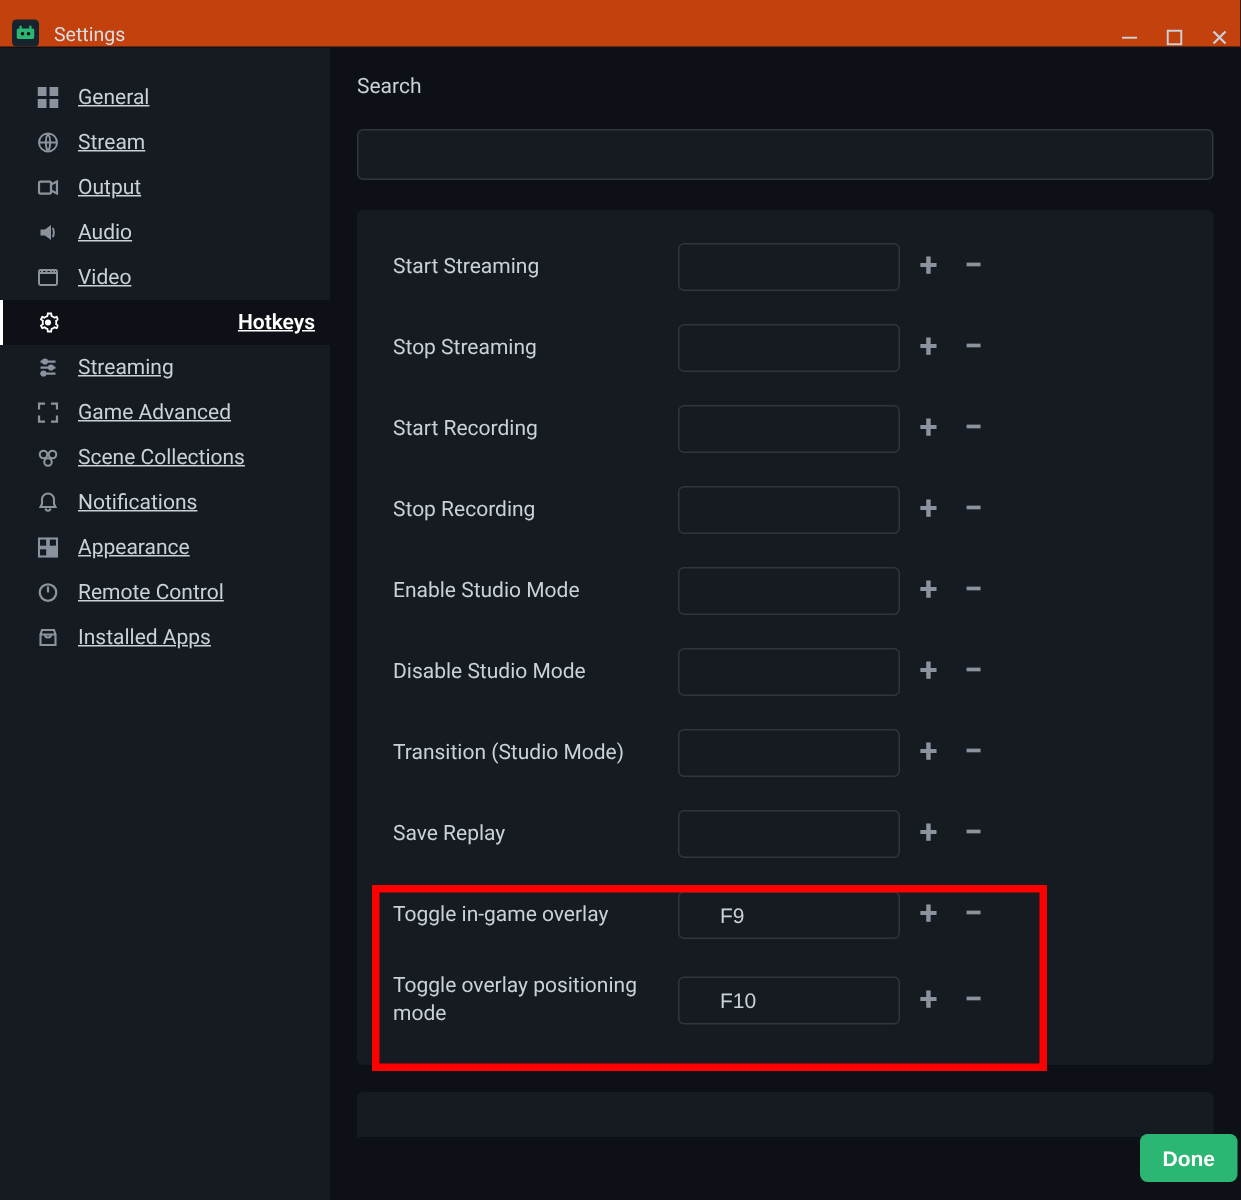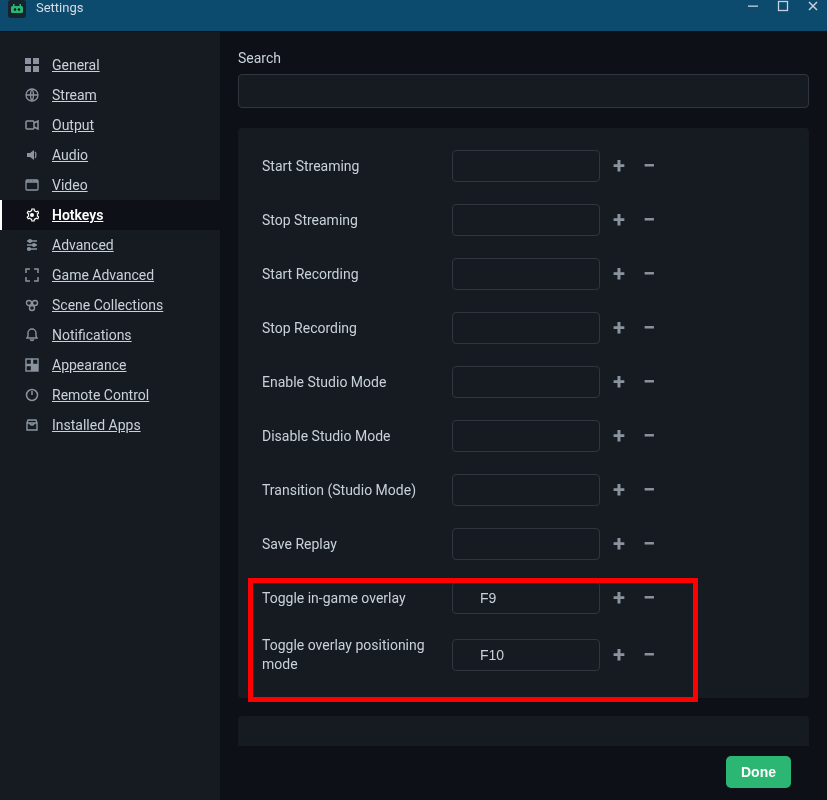--- a/index.html
+++ b/index.html
@@ -7,23 +7,23 @@
       font-family: -apple-system, BlinkMacSystemFont, 'Segoe UI', Roboto, sans-serif;
       background: #0d1117;
       color: #c9d1d9;
       width: 827px;
       height: 800px;
       overflow: hidden;
       font-size: 14px;
     }
     .titlebar {
       height: 32px;
-      background: #0c4a6e;
+      background: #c2410c;
       display: flex;
-      align-items: flex-start;
+      align-items: flex-end;
       padding: 0 8px;
       border-bottom: 1px solid #0d1117;
     }
     .titlebar-icon {
       width: 18px; height: 18px;
       background: #17242d;
       border-radius: 3px;
       display: flex; align-items: center; justify-content: center;
       margin-right: 10px;
     }
@@ -48,31 +48,32 @@
       cursor: pointer;
       font-size: 14px;
       text-decoration: underline;
     }
     .sidebar-item.active {
       background: #0d1117;
       color: #fff;
       font-weight: 600;
       border-left: 2px solid #fff;
       padding-left: 22px;
+      justify-content: space-between;
     }
     .sidebar-item .icon { width: 16px; display: flex; justify-content: center; color: #8b949e; }
     .sidebar-item.active .icon { color: #fff; }
     .content {
       flex: 1;
       background: #0d1117;
       padding: 18px 18px 0 18px;
       position: relative;
       overflow: hidden;
     }
-    .search-label { color: #c9d1d9; font-size: 14px; margin-bottom: 8px; display:block; }
+    .search-label { color: #c9d1d9; font-size: 14px; margin-bottom: 20px; display:block; }
     .search-input {
       width: 100%;
       height: 34px;
       background: #161b22;
       border: 1px solid #30363d;
       border-radius: 4px;
       color: #c9d1d9;
       padding: 0 10px;
       font-size: 14px;
     }
@@ -122,21 +123,21 @@
       width: 450px;
     }
     .panel-bottom {
       margin-top: 18px;
       height: 30px;
       background: #161b22;
       border-radius: 4px 4px 0 0;
     }
     .footer {
       position: absolute;
-      right: 36px;
+      right: 2px;
       bottom: 12px;
     }
     .done-btn {
       background: #2bb673;
       color: #fff;
       border: none;
       border-radius: 5px;
       padding: 8px 15px;
       font-size: 14px;
       font-weight: 600;
@@ -236,21 +237,21 @@
     </div>
     <div class="sidebar-item">
       <span class="icon">
           <svg width="14" height="14" viewBox="0 0 14 14" fill="none" stroke="currentColor" stroke-width="1.5">
             <path d="M2 3h10M2 7h10M2 11h10"></path>
             <circle cx="5" cy="3" r="1.3" fill="currentColor"></circle>
             <circle cx="9" cy="7" r="1.3" fill="currentColor"></circle>
             <circle cx="4" cy="11" r="1.3" fill="currentColor"></circle>
           </svg>
         </span>
-      <span>Advanced</span>
+      <span>Streaming</span>
     </div>
     <div class="sidebar-item">
       <span class="icon">
           <svg width="14" height="14" viewBox="0 0 14 14" fill="none" stroke="currentColor" stroke-width="1.5">
             <path d="M1 5V1h4M13 5V1H9M1 9v4h4M13 9v4H9"></path>
           </svg>
         </span>
       <span>Game Advanced</span>
     </div>
     <div class="sidebar-item">

